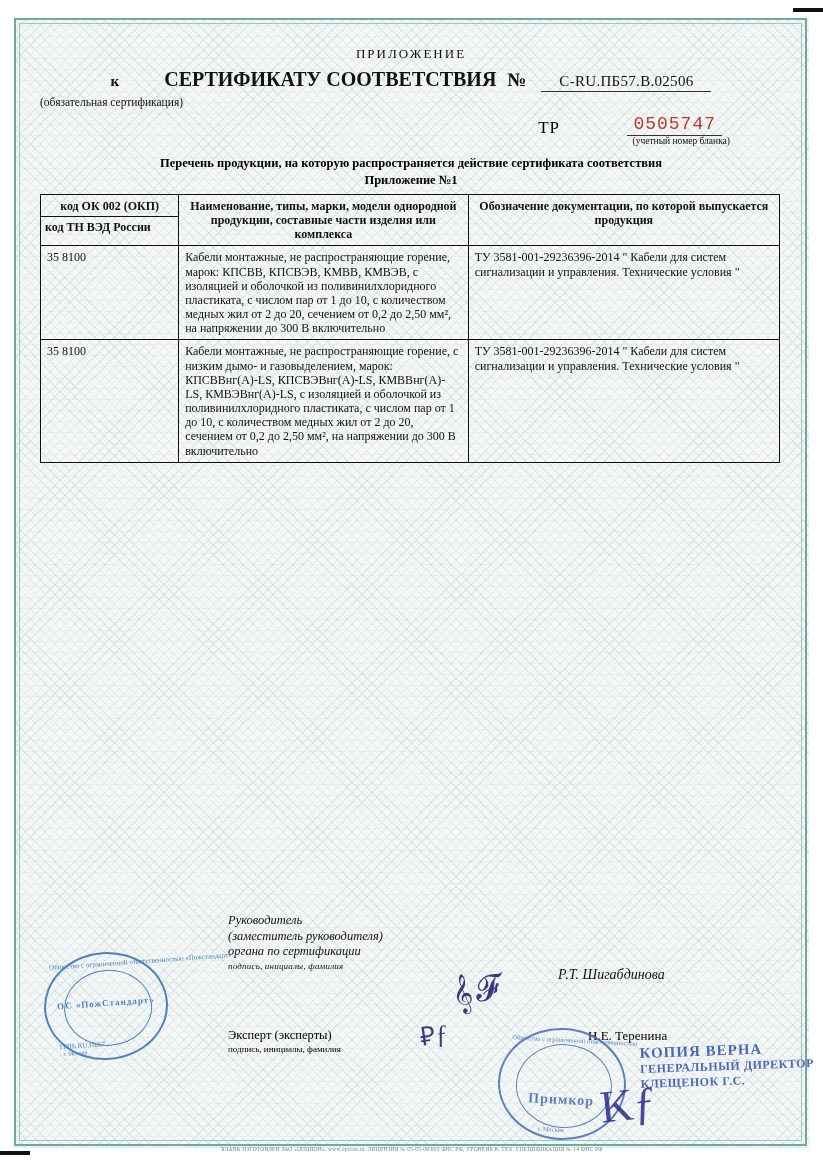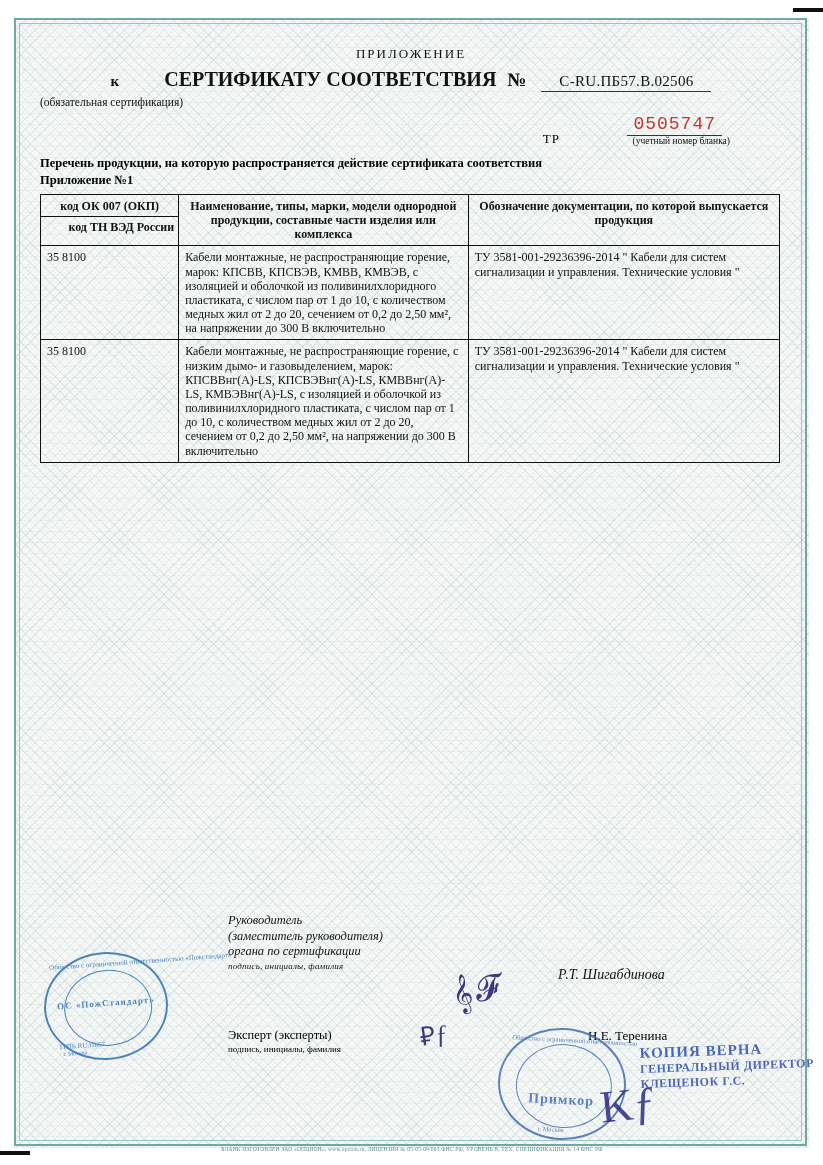--- a/index.html
+++ b/index.html
@@ -108,22 +108,22 @@
     color: #111;
   }
   .tr-row {
     position: relative;
     margin-top: 8px;
     height: 22px;
   }
   .tr-label {
     position: absolute;
     right: 222px;
-    top: 15px;
-    font-size: 13px;
+    top: 2px;
+    font-size: 17px;
     letter-spacing: 1px;
   }
   .tr-value {
     position: absolute;
     right: 60px;
     top: -2px;
     font-family: "Liberation Mono", monospace;
     font-size: 18px;
     color: #c0392b;
     letter-spacing: 1px;
@@ -131,26 +131,27 @@
     padding: 0 6px 1px 6px;
   }
   .tr-note {
     position: absolute;
     right: 52px;
     top: 20px;
     font-size: 9.5px;
     color: #111;
   }
   .listline {
-    text-align: left;
+    text-align: center;
     font-size: 12.5px;
     font-weight: bold;
     margin-top: 18px;
   }
   .appno {
+    text-align: center;
     font-size: 12.5px;
     font-weight: bold;
     margin-top: 2px;
   }
 
   table.prod {
     margin-top: 6px;
     border-collapse: collapse;
     width: 740px;
     background: transparent;
@@ -175,21 +176,21 @@
   }
   .th-split .a {
     padding: 4px 4px 3px 4px;
     border-bottom: 1px solid #111;
     font-weight: bold;
     text-align: center;
   }
   .th-split .b {
     padding: 3px 4px 4px 4px;
     font-weight: bold;
-    text-align: right;
+    text-align: left;
   }
   td.c1 { width: 130px; }
   td.c2 { width: 285px; }
   td.c3 { width: 310px; }
 
   
   .sig {
     position: absolute;
     left: 228px;
     top: 913px;
@@ -340,21 +341,21 @@
       <span class="tr-note">(учетный номер бланка)</span>
     </div>
 
     <div class="listline">Перечень продукции, на которую распространяется действие сертификата соответствия</div>
     <div class="appno">Приложение №1</div>
 
     <table class="prod">
       <thead>
         <tr>
           <th class="th-split">
-            <div class="a">код ОК 007 (ОКП)</div>
+            <div class="a">код ОК 002 (ОКП)</div>
             <div class="b">код ТН ВЭД России</div>
           </th>
           <th>Наименование, типы, марки, модели однородной продукции, составные части изделия или комплекса</th>
           <th>Обозначение документации, по которой выпускается продукция</th>
         </tr>
       </thead>
       <tbody>
         <tr>
           <td class="c1">35 8100</td>
           <td class="c2">Кабели монтажные, не распространяющие горение, марок: КПСВВ, КПСВЭВ, КМВВ, КМВЭВ, с изоляцией и оболочкой из поливинилхлоридного пластиката, с числом пар от 1 до 10, с количеством медных жил от 2 до 20, сечением от 0,2 до 2,50 мм², на напряжении до 300 В включительно</td>

